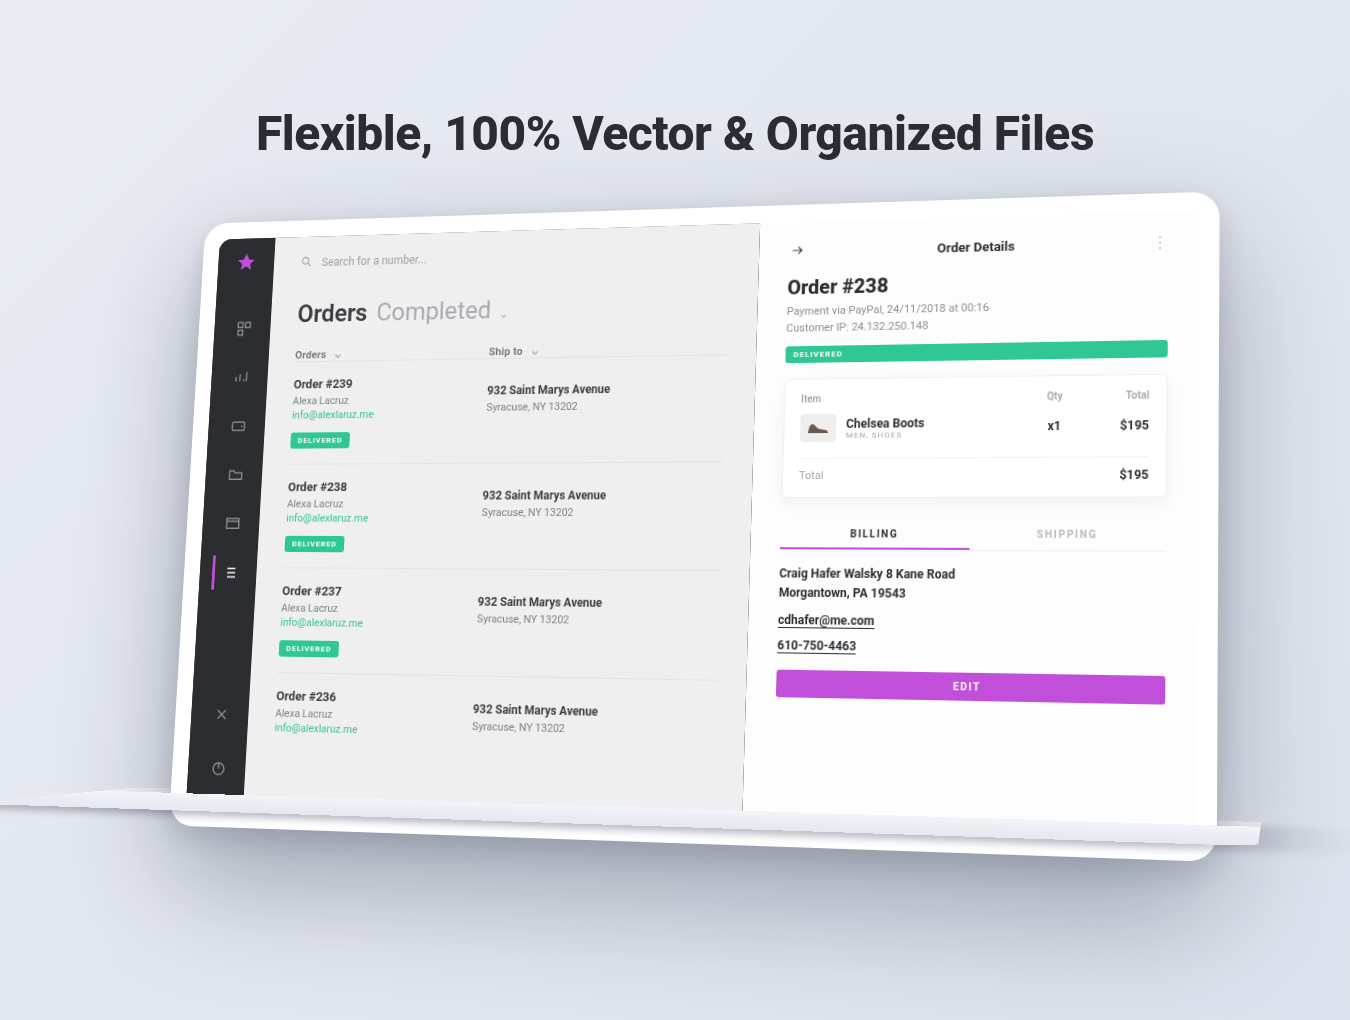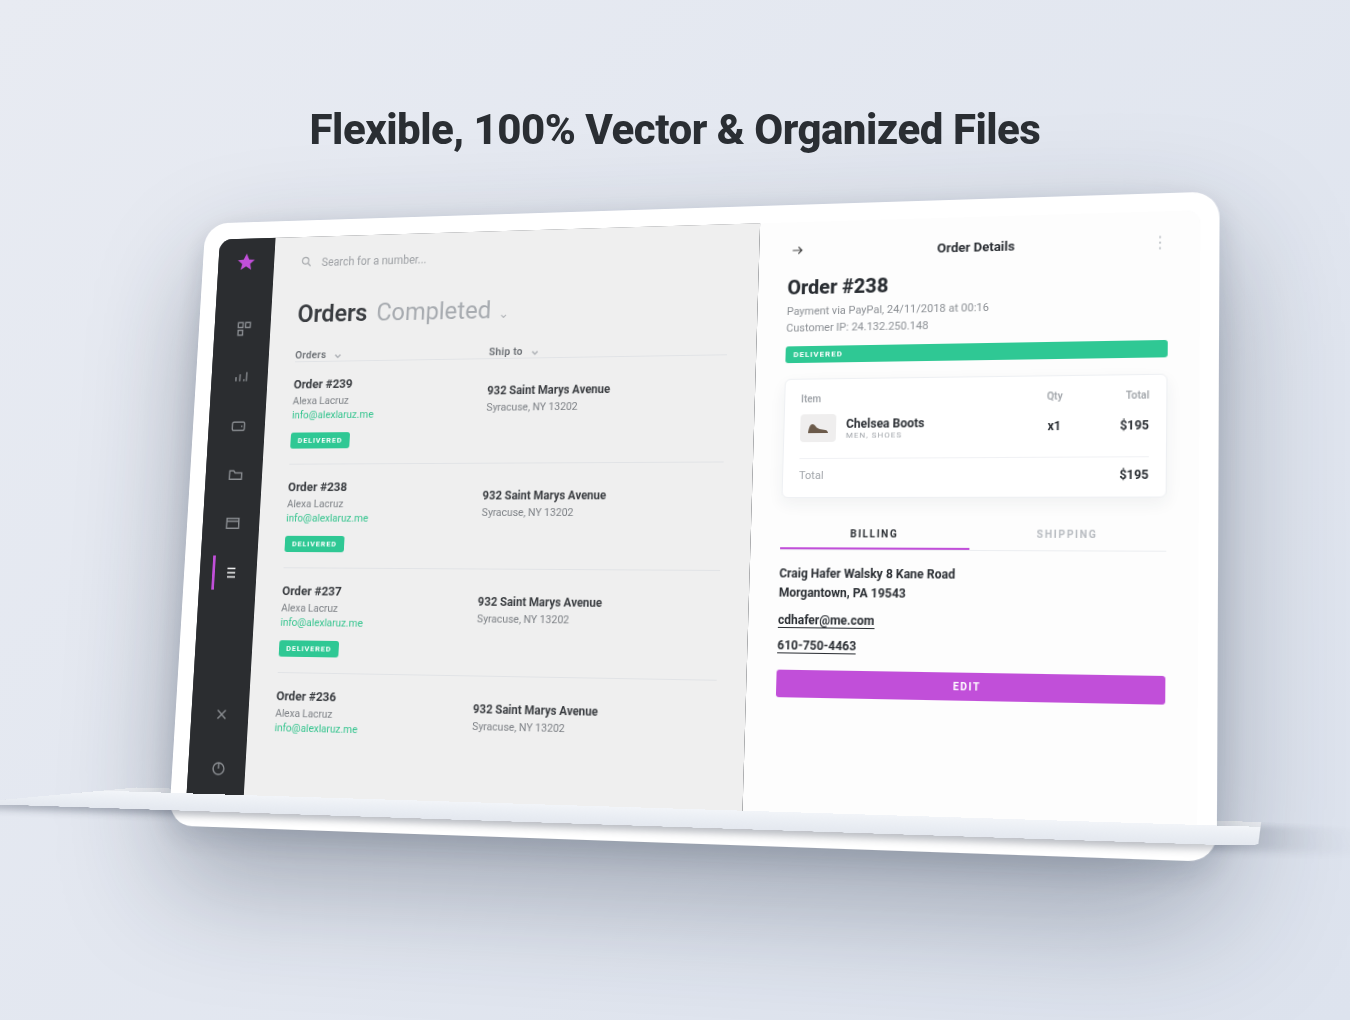--- a/index.html
+++ b/index.html
@@ -3,21 +3,21 @@
 <meta charset="utf-8">
 <style>
   * { box-sizing: border-box; margin: 0; padding: 0; font-family: -apple-system, BlinkMacSystemFont, "Segoe UI", Roboto, sans-serif; }
   body {
     width: 1350px; height: 1020px;
     background: linear-gradient(135deg, #e8ebf2 0%, #dde3ee 100%);
     overflow: hidden; position: relative;
   }
   .promo-title {
     position: absolute; top: 105px; left: 50%; transform: translateX(-50%);
-    font-size: 42px; font-weight: 800; color: #2a2e33; letter-spacing: -0.5px;
+    font-size: 48px; font-weight: 800; color: #2a2e33; letter-spacing: -0.5px;
     white-space: nowrap;
   }
   .stage {
     position: absolute; top: 200px; left: 50%;
     transform: translateX(-50%) perspective(2400px) rotateX(8deg) rotateY(-14deg) rotateZ(2deg);
     transform-style: preserve-3d;
   }
   .laptop {
     width: 1060px; height: 640px;
     background: #fff; border-radius: 26px;

